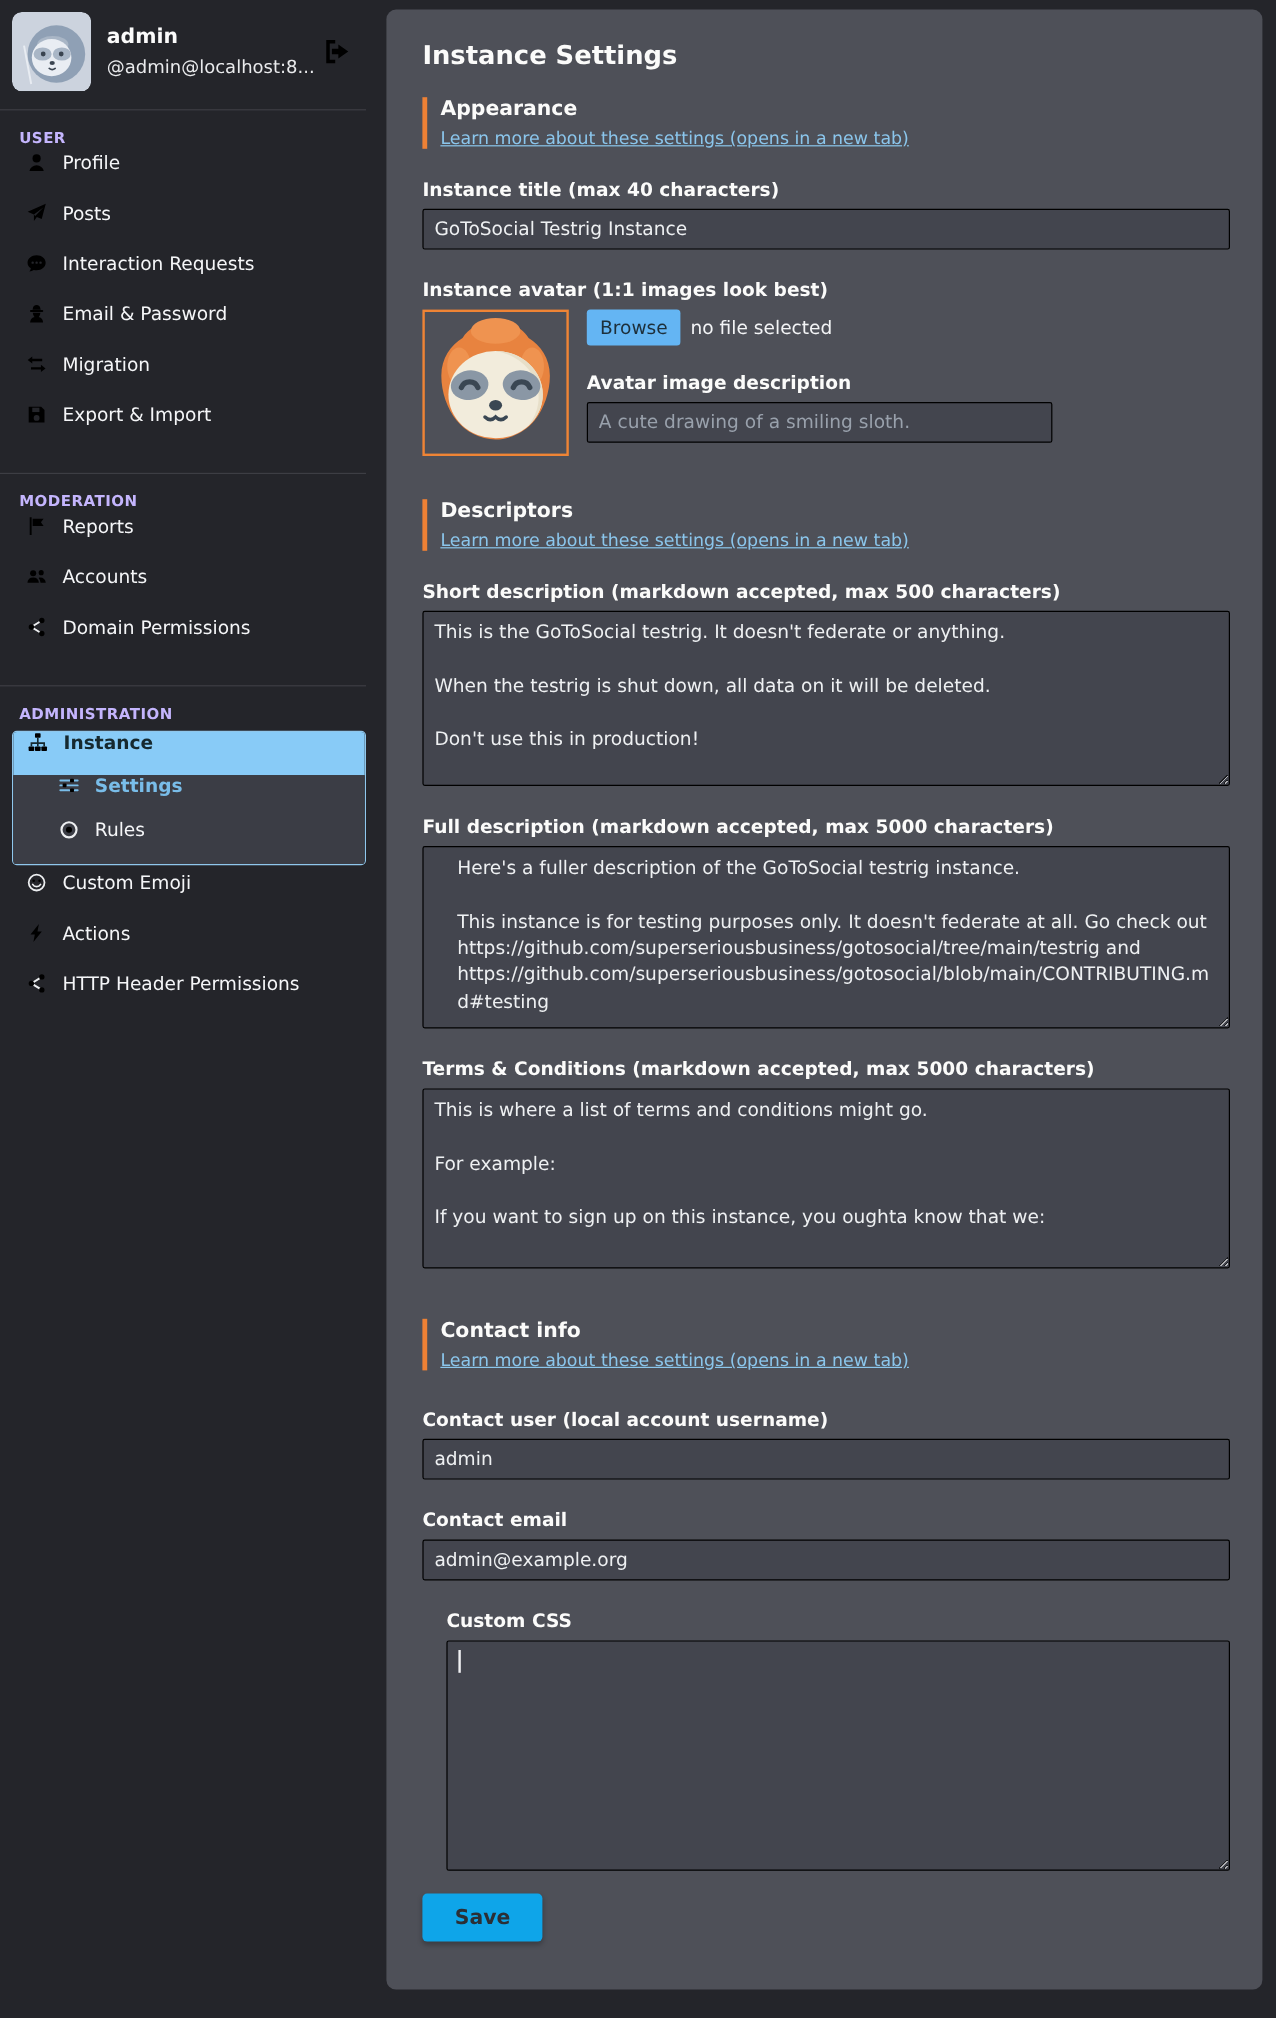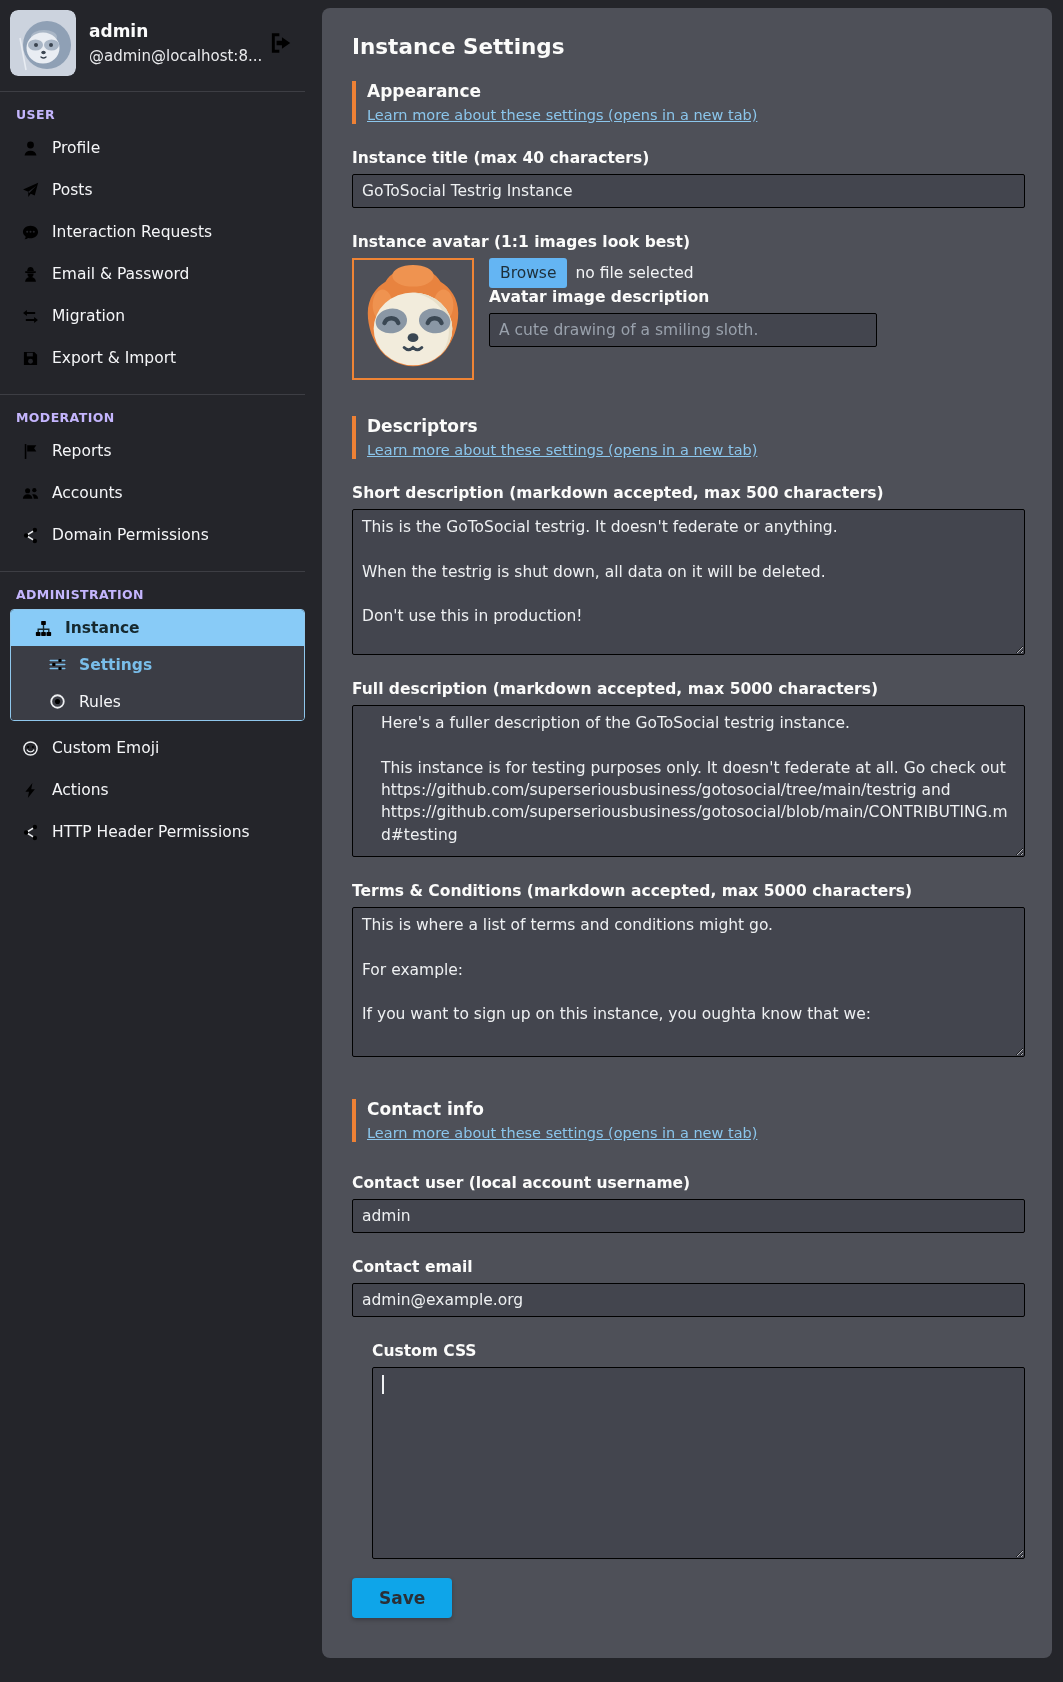--- a/index.html
+++ b/index.html
@@ -19,32 +19,32 @@
   .user-name { font-weight: bold; font-size: 17px; color: #fbfbfb; margin-bottom: 6px; }
   .user-handle { font-size: 15px; color: #e9eaec; white-space: nowrap; overflow: hidden; }
   .logout-btn { flex: 0 0 auto; color: #7fc2f1; cursor: pointer; margin-left: 6px; }
   .logout-btn svg { width: 26px; height: 26px; display: block; }
   .divider { border-top: 1px solid #3d3e44; margin-top: 15px; }
   .nav-section-label {
     color: #c4b5fd; font-weight: bold; font-size: 12.5px; letter-spacing: .4px;
     padding: 15px 0 5px 16px;
   }
   .nav-item {
-    display: flex; align-items: center; height: 42px; padding-left: 22px;
+    display: flex; height: 42px; padding-left: 22px;
     font-size: 15.5px; color: #f5f6f8; cursor: pointer;
   }
   .nav-item .ic { width: 17px; height: 17px; flex: 0 0 17px; margin-right: 13px; color: #eceef0; }
   .nav-item-label { white-space: nowrap; }
   
   .admin-block {
     margin-left: 10px; border: 1px solid #8fc7ec; border-radius: 4px;
     overflow: hidden; margin-top: 2px; margin-bottom: 6px;
   }
   .admin-block .nav-item.active {
-    background: #88cbf7; color: #16292f; font-weight: bold; height: 36px; padding-left: 24px;
+    background: #88cbf7; color: #16292f; font-weight: bold; height: 36px; padding-left: 12px;
   }
   .admin-block .nav-item.active .ic { color: #16292f; }
   .submenu { background: #3b3d45; padding-left: 16px; }
   .submenu .nav-item { height: 37px; padding-left: 22px; }
   .submenu .nav-item.selected { color: #79bde9; font-weight: bold; }
   .submenu .nav-item.selected .ic { color: #79bde9; }
   
   .panel {
     width: 730px; margin: 8px 11px 16px 17px; background: #4e5058;
     border-radius: 8px; padding: 26px 27px 28px 30px; min-height: 1650px;
@@ -72,21 +72,21 @@
   .instance-avatar {
     width: 122px; height: 122px; border: 2px solid #ef8435; flex: 0 0 122px; overflow: hidden;
   }
   .avatar-col { margin-left: 15px; width: 388px; }
   .browse-row { display: flex; align-items: center; }
   .browse-btn {
     background: #64b5f3; color: #1d2f3a; font-size: 15.5px; border: none; cursor: pointer;
     border-radius: 3px; padding: 6px 11px; font-family: inherit;
   }
   .file-status { margin-left: 8px; font-size: 15.5px; color: #f3f4f6; }
-  .avatar-desc-label { }
+  .avatar-desc-label { margin-top: 22px; }
   
   .gap-lg { margin-top: 36px; }
   .gap-xl { margin-top: 42px; }
   .css-wrap { position: relative; }
   .caret { position: absolute; left: 10px; top: 8px; width: 1.5px; height: 19px; background: #f0f1f3; }
   .save-btn {
     margin-top: 19px; background: #0ea5e9; color: #2b2f35; font-weight: bold; font-size: 17px;
     border: none; border-radius: 4px; padding: 10px 27px; cursor: pointer;
     font-family: inherit; box-shadow: 0 2px 4px rgba(0,0,0,.25);
   }

